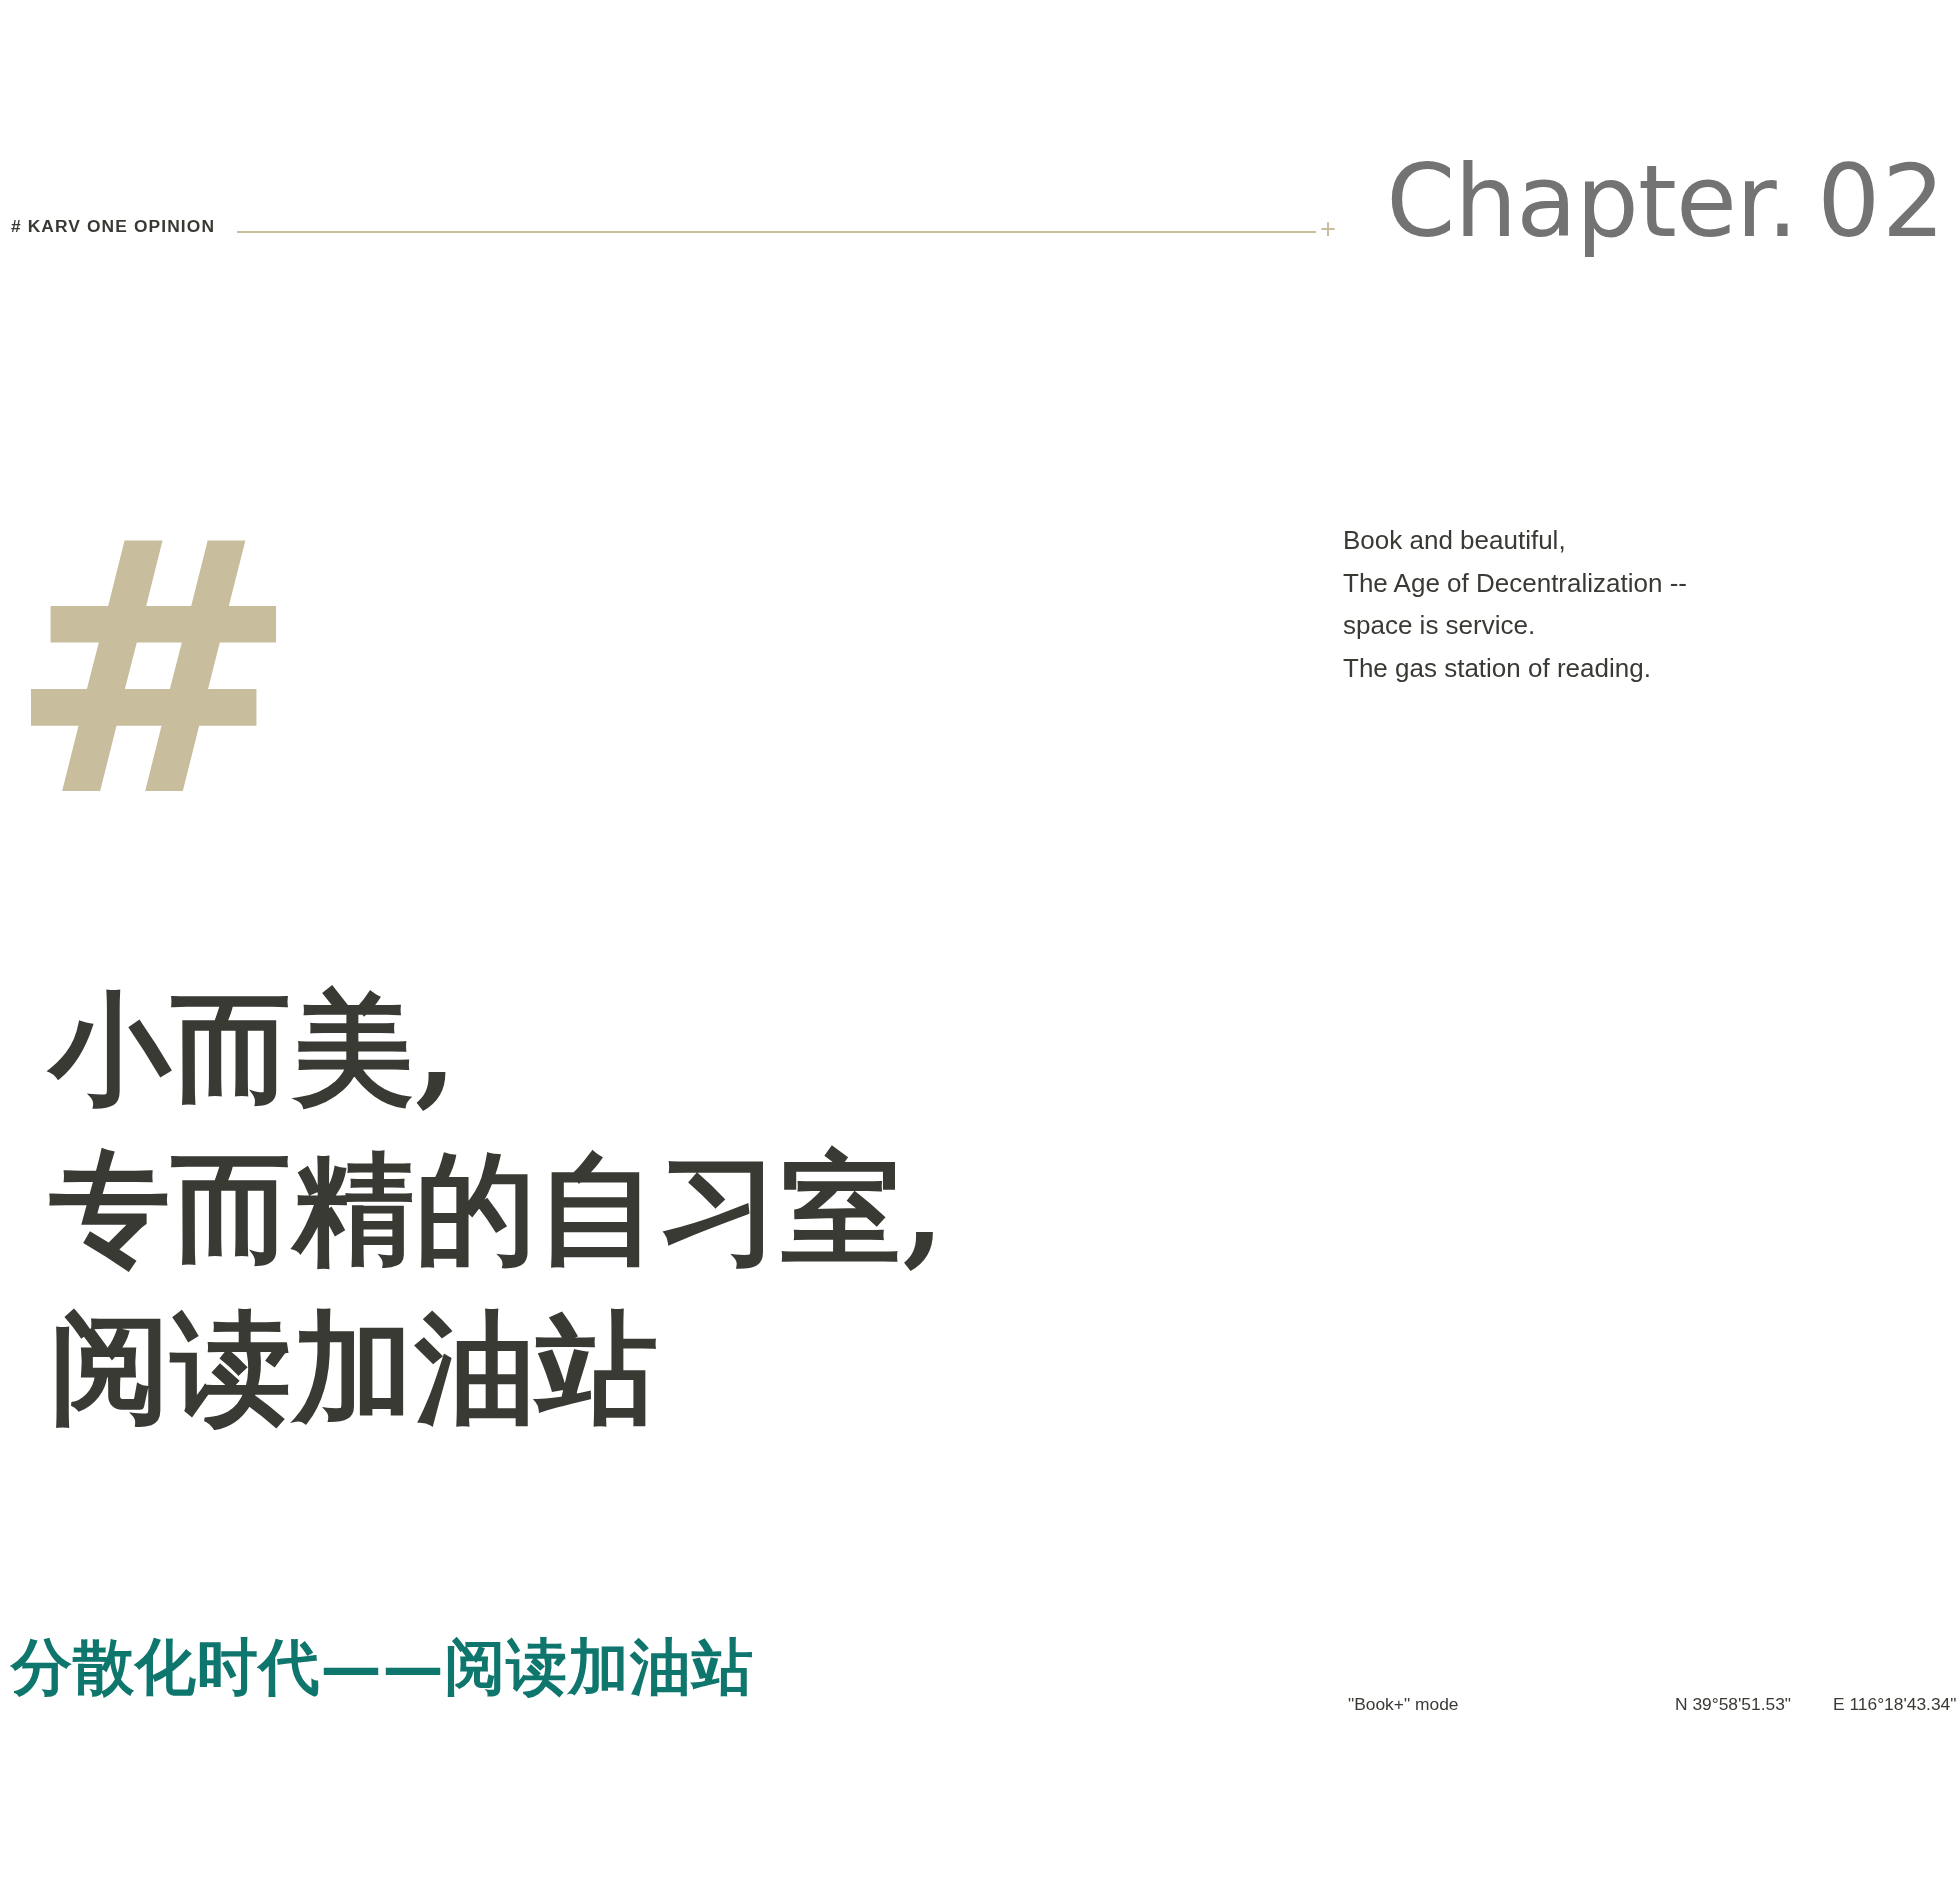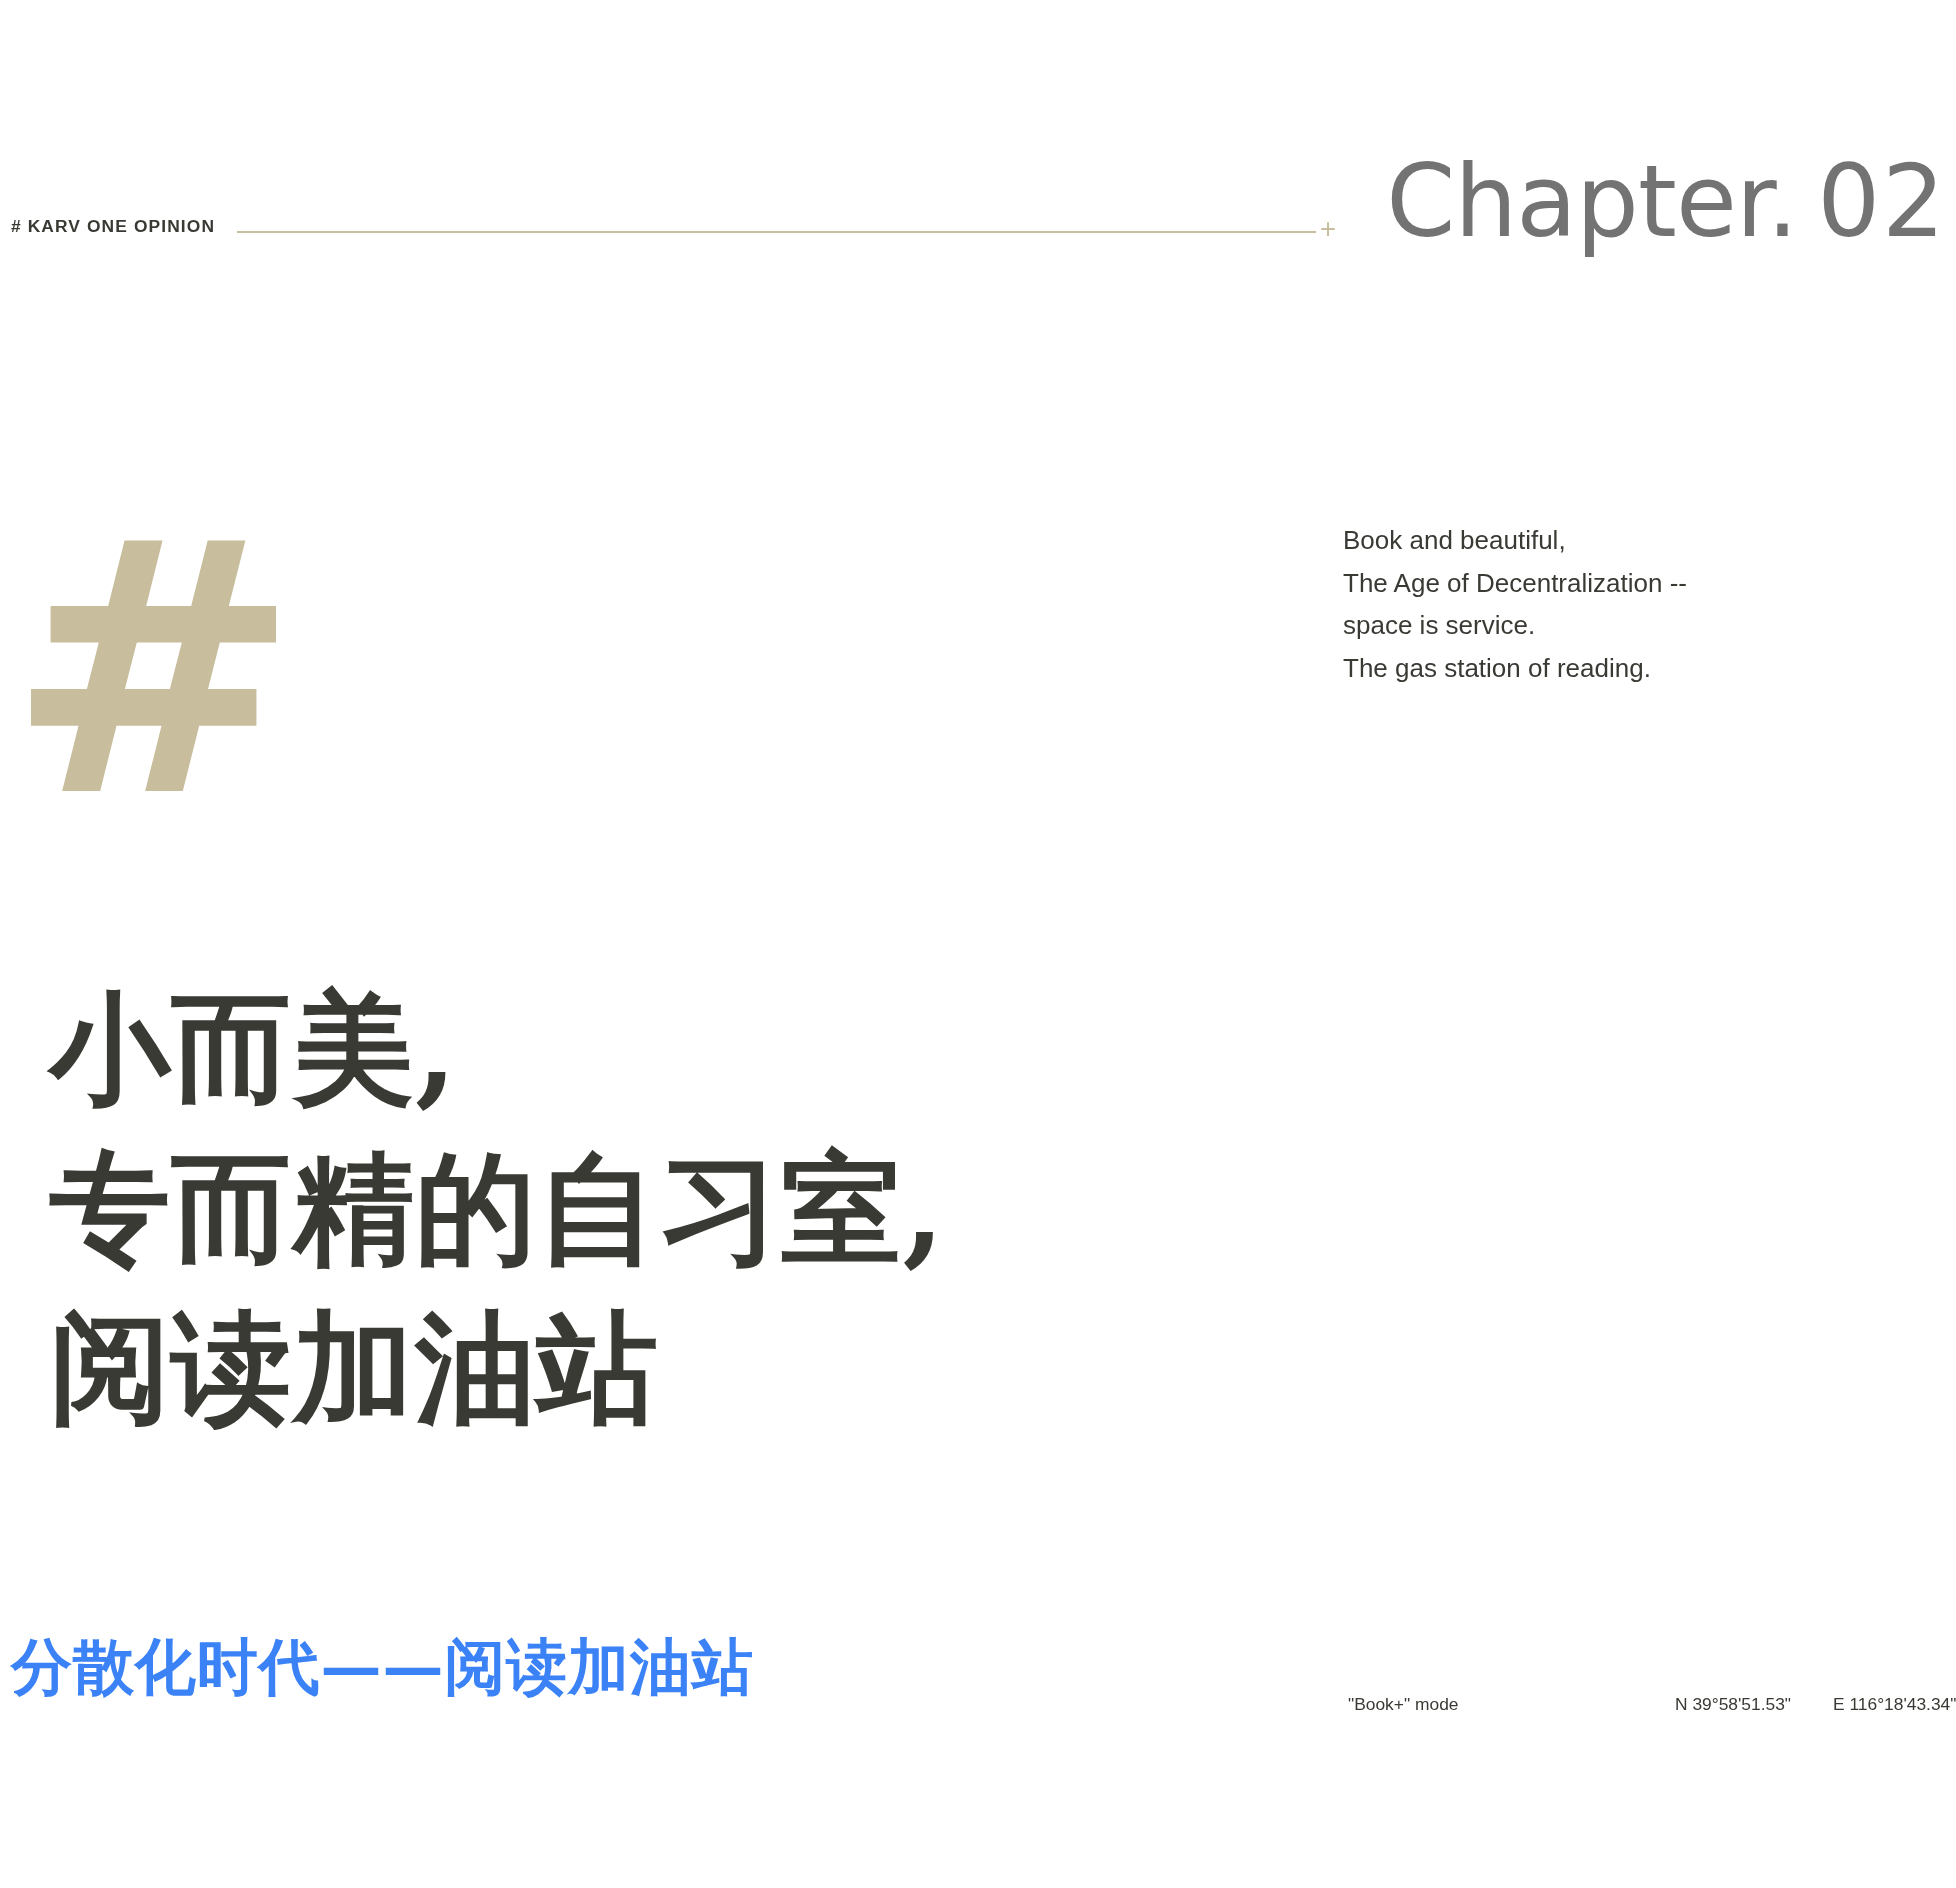--- a/index.html
+++ b/index.html
@@ -115,21 +115,21 @@
     white-space: nowrap;
   }
   .cn-sub {
     position: absolute;
     left: 11px;
     top: 1630px;
     font-family: "DejaVu Serif", serif;
     font-weight: 700;
     font-size: 61px;
     line-height: 1.2;
-    color: #3b82f6;
+    color: #0f766e;
     letter-spacing: 0.9px;
     white-space: nowrap;
   }
 
   
   .footer-mode {
     position: absolute;
     left: 1348px;
     top: 1694px;
     font-size: 17.4px;

